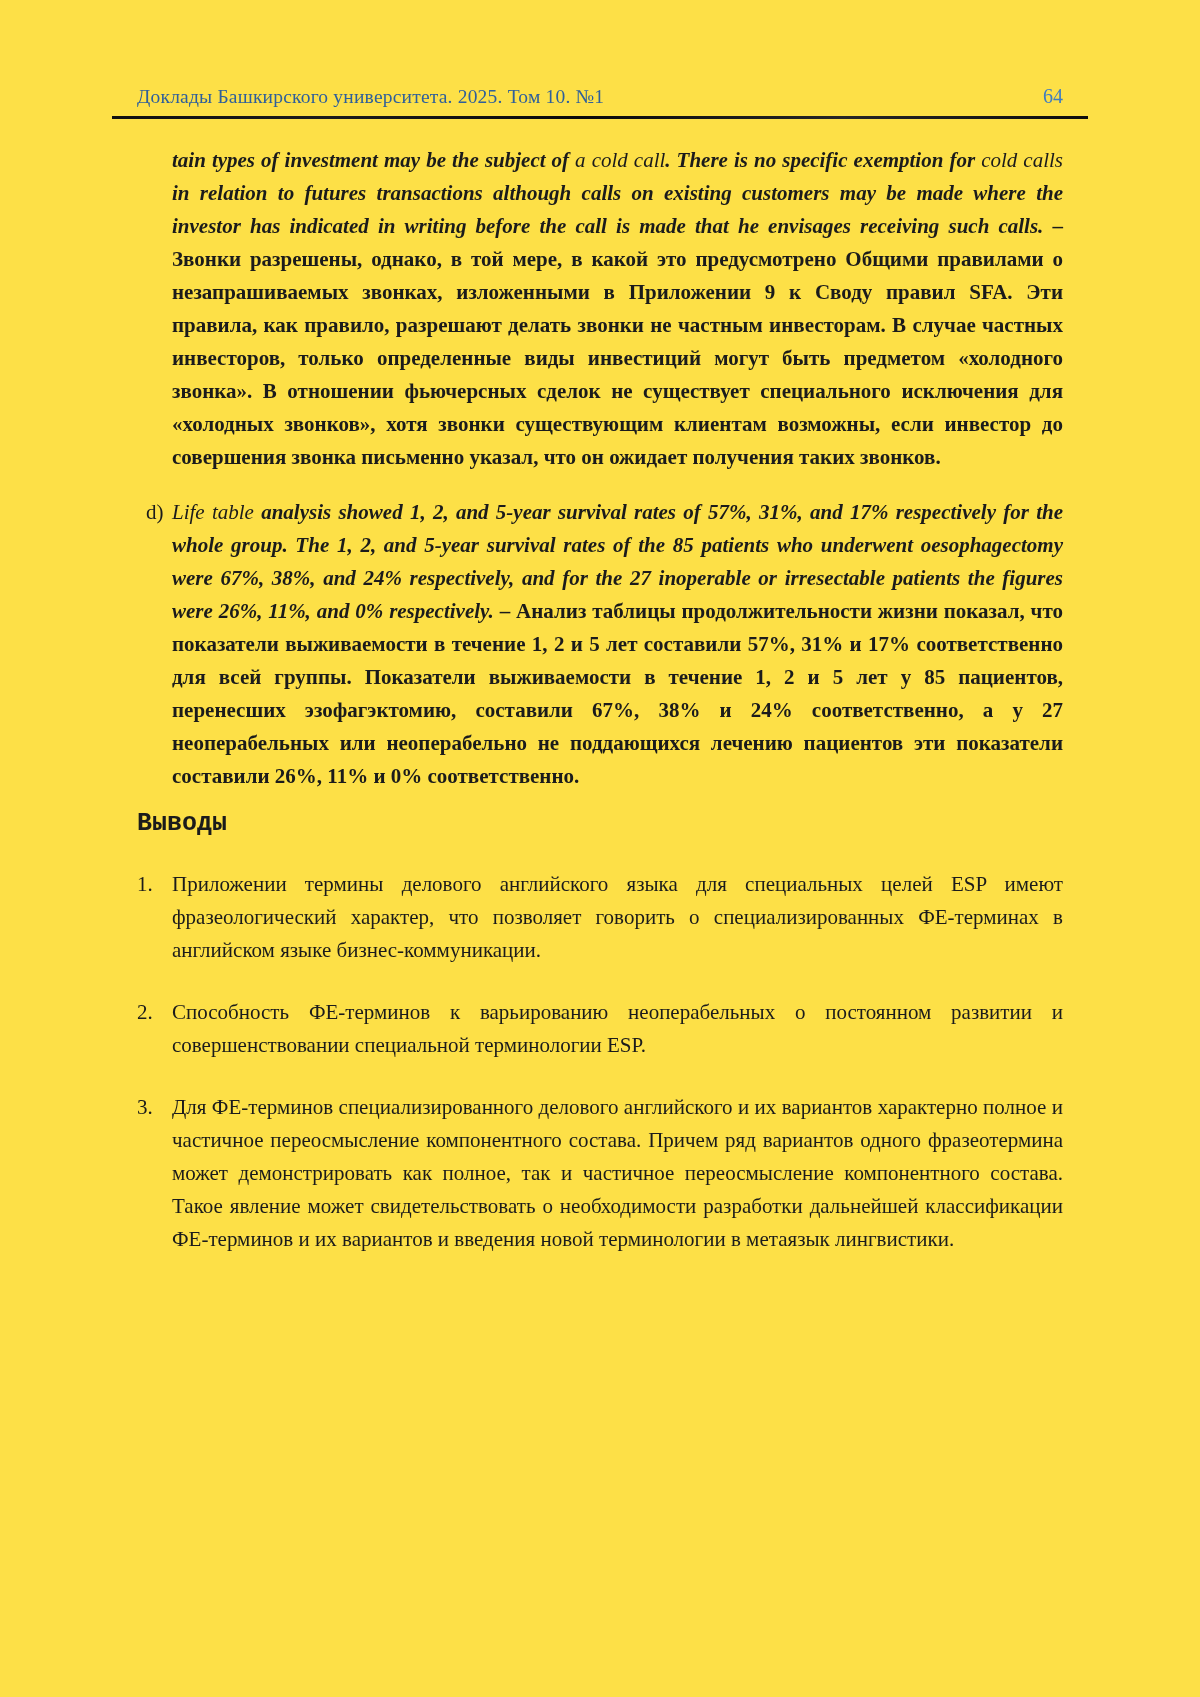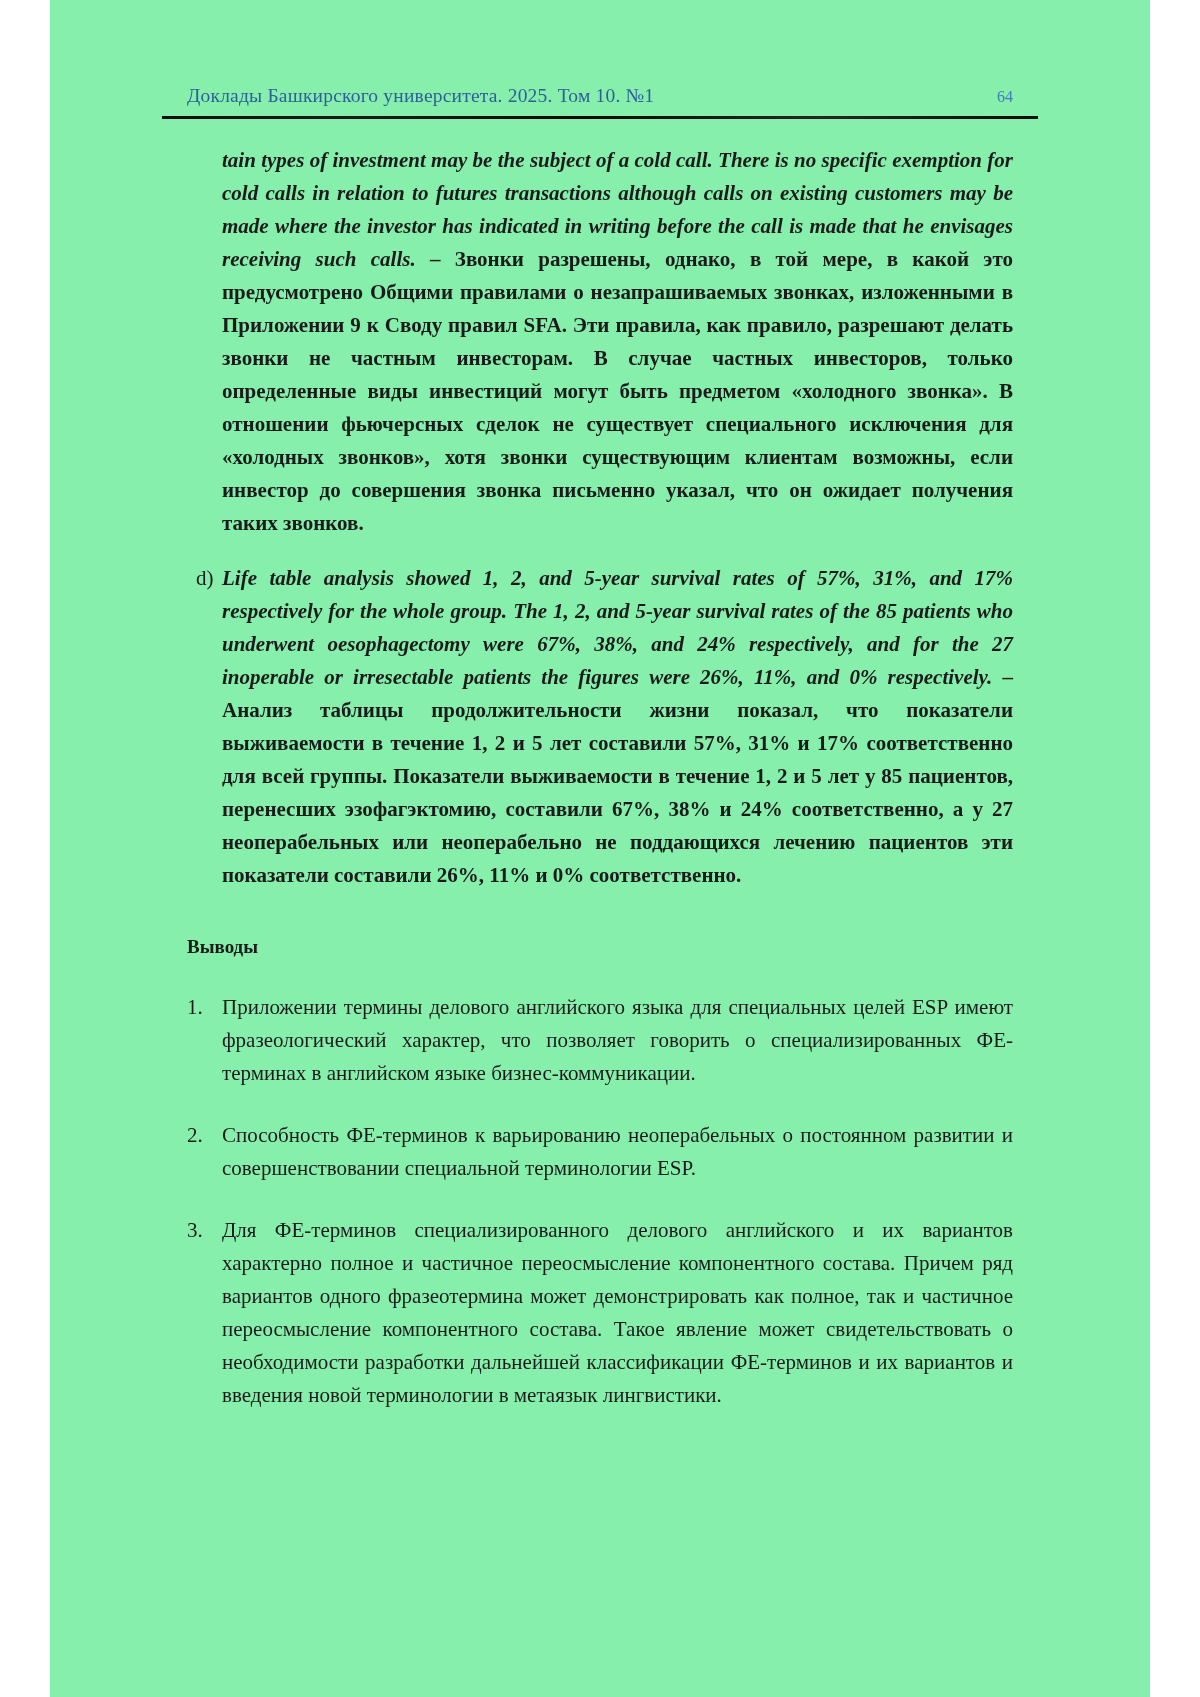--- a/index.html
+++ b/index.html
@@ -1,36 +1,36 @@
 <!DOCTYPE html>
 <html><head>
 <meta charset="utf-8">
 <style>
   * { margin: 0; padding: 0; box-sizing: border-box; }
   html, body { background: #ffffff; }
   .page {
     position: relative;
-    width: 1100px;
+    width: 1200px;
     height: 1697px;
     margin: 0 auto;
-    background: #86efac;
+    background: #fde047;
     font-family: "Liberation Serif", "DejaVu Serif", serif;
     color: #1b1b1b;
     padding: 84px 137px 0 137px;
     overflow: hidden;
   }
   .header-row {
     display: flex;
     justify-content: space-between;
     align-items: baseline;
     font-size: 19.5px;
     line-height: 24px;
   }
   .journal-title { letter-spacing: 0.2px; }
-  .page-number { font-size: 16px; }
+  .page-number { font-size: 20px; }
   .header-rule {
     height: 3px;
     background: linear-gradient(90deg, #101010 0%, #1c1c1c 22%, #0a0a0a 48%, #262626 75%, #0d0d0d 100%);
     margin: 7px -25px 0 -25px;
   }
   .body-text {
     font-size: 21px;
     line-height: 33px;
   }
   .p-continuation {
@@ -44,45 +44,46 @@
   .hang-item .marker {
     flex: none;
     width: 35px;
     padding-left: 9px;
   }
   .hang-item .hang-body {
     flex: 1;
     text-align: justify;
   }
   .section-heading {
-    margin-top: 40px;
-    font-size: 19px;
+    margin-top: 16px;
+    font-size: 25px;
     font-weight: bold;
     line-height: 30px;
+    font-family: Liberation Mono, monospace;
   }
   .p-intro {
     margin-top: 30px;
     text-align: justify;
   }
   .num-item {
     display: flex;
     margin-top: 29px;
   }
   .num-item .marker {
     flex: none;
     width: 35px;
   }
   .num-item .num-body {
     flex: 1;
     text-align: justify;
   }
   
   .seg-r  { font-style: normal; font-weight: bold; }
   .seg-i  { font-style: italic; font-weight: bold; }
-  .seg-bi { font-style: italic; font-weight: bold; }
+  .seg-bi { font-style: italic; font-weight: normal; }
 </style>
 </head>
 <body>
 
 <div class="page">
 
   <div class="header-row">
     <span class="journal-title" style="color: rgb(46, 95, 155);">Доклады Башкирского университета. 2025. Том 10. №1</span>
     <span class="page-number" style="color: rgb(63, 124, 192);">64</span>
   </div>

